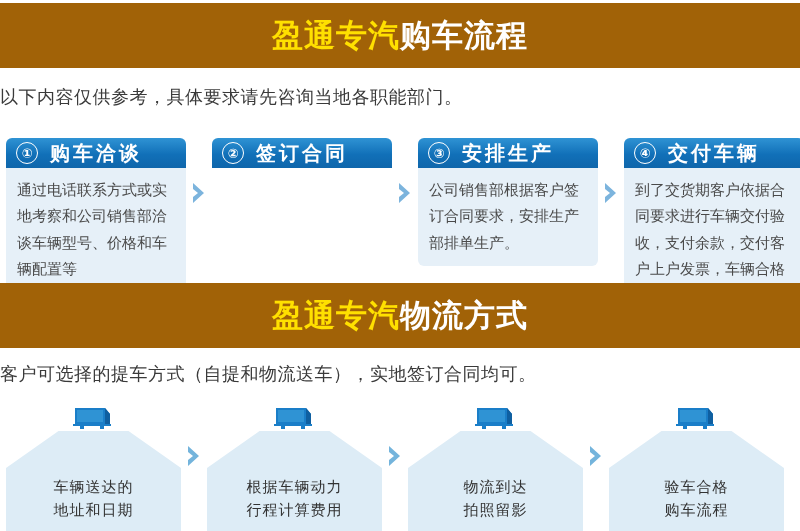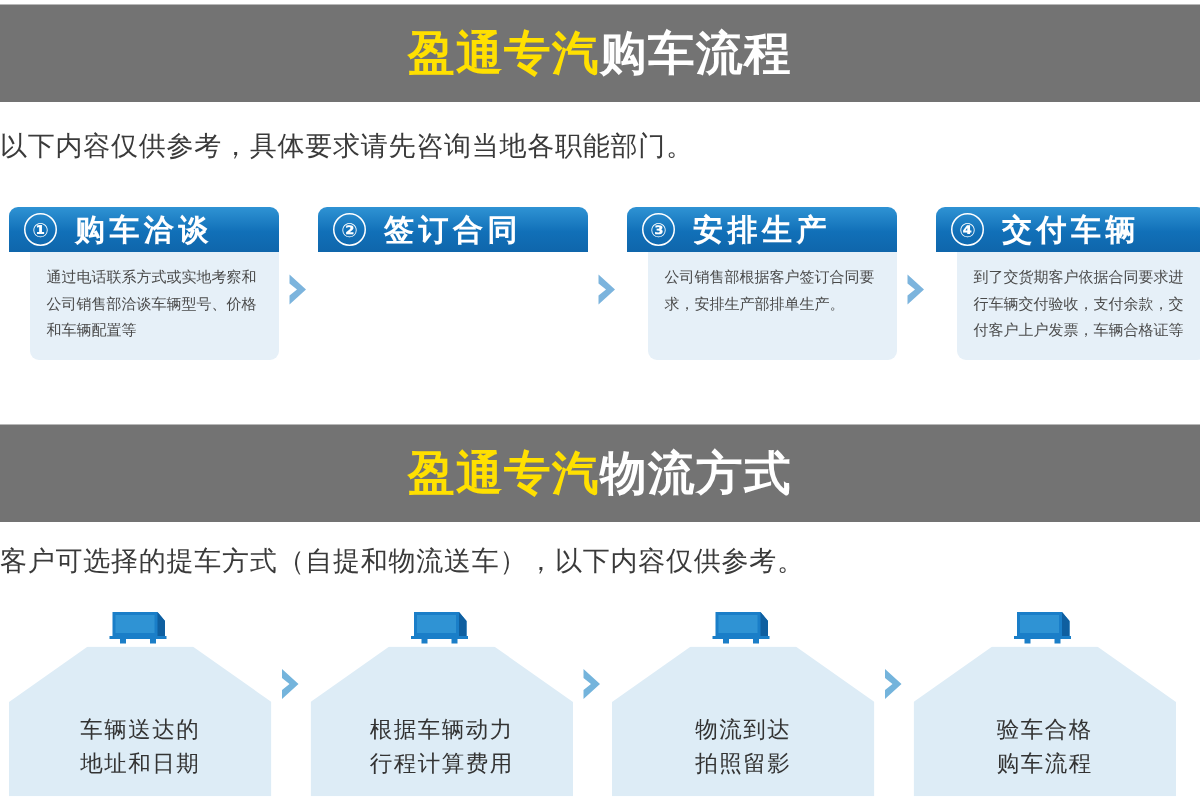--- a/index.html
+++ b/index.html
@@ -19,21 +19,21 @@
     width: 800px;
     height: 531px;
     position: relative;
     background: #ffffff;
   }
 
   
   .banner {
     width: 800px;
     height: 65px;
-    background: #737373;
+    background: #a16207;
     display: flex;
     align-items: center;
     justify-content: center;
     box-sizing: border-box;
   }
   .banner-title {
     font-size: 31px;
     font-weight: bold;
     letter-spacing: 1px;
     white-space: nowrap;
@@ -104,25 +104,24 @@
     font-weight: bold;
     letter-spacing: 3px;
     margin-left: 12px;
     white-space: nowrap;
   }
   .step-body {
     background: #e6f0f8;
     min-height: 72px;
     padding: 9px 11px 10px 11px;
     box-sizing: border-box;
-    font-size: 10px;
+    font-size: 15px;
     line-height: 1.75;
     color: #4a4a4a;
     border-radius: 0 0 6px 6px;
-    margin-left: 14px;
   }
   .step-arrow {
     flex: 0 0 auto;
     width: 26px;
     display: flex;
     align-items: center;
     justify-content: center;
     height: 110px;
     color: #7cb4dd;
   }
@@ -252,21 +251,21 @@
       <div class="step-body">到了交货期客户依据合同要求进行车辆交付验收，支付余款，交付客户上户发票，车辆合格证等</div>
     </div>
 
     <div class="spacer-right"></div>
   </div>
 
   <div class="banner banner-2">
     <div class="banner-title"><span class="brand">盈通专汽</span><span class="rest">物流方式</span></div>
   </div>
 
-  <div class="subtitle subtitle-2">客户可选择的提车方式（自提和物流送车），以下内容仅供参考。</div>
+  <div class="subtitle subtitle-2">客户可选择的提车方式（自提和物流送车），实地签订合同均可。</div>
 
   <div class="logistics">
     <div class="logi-spacer-left"></div>
 
     <div class="logi">
       <svg class="truck" viewBox="0 0 46 26">
         <path d="M4 3 L34 3 L39 9 L39 19 L4 19 Z" fill="#1a7ec8"></path>
         <path d="M34 3 L39 9 L39 19 L34 19 Z" fill="#0f5fa0"></path>
         <rect x="6" y="5" width="26" height="12" fill="#2f93d4"></rect>
         <rect x="2" y="19" width="38" height="2" fill="#1a7ec8"></rect>

